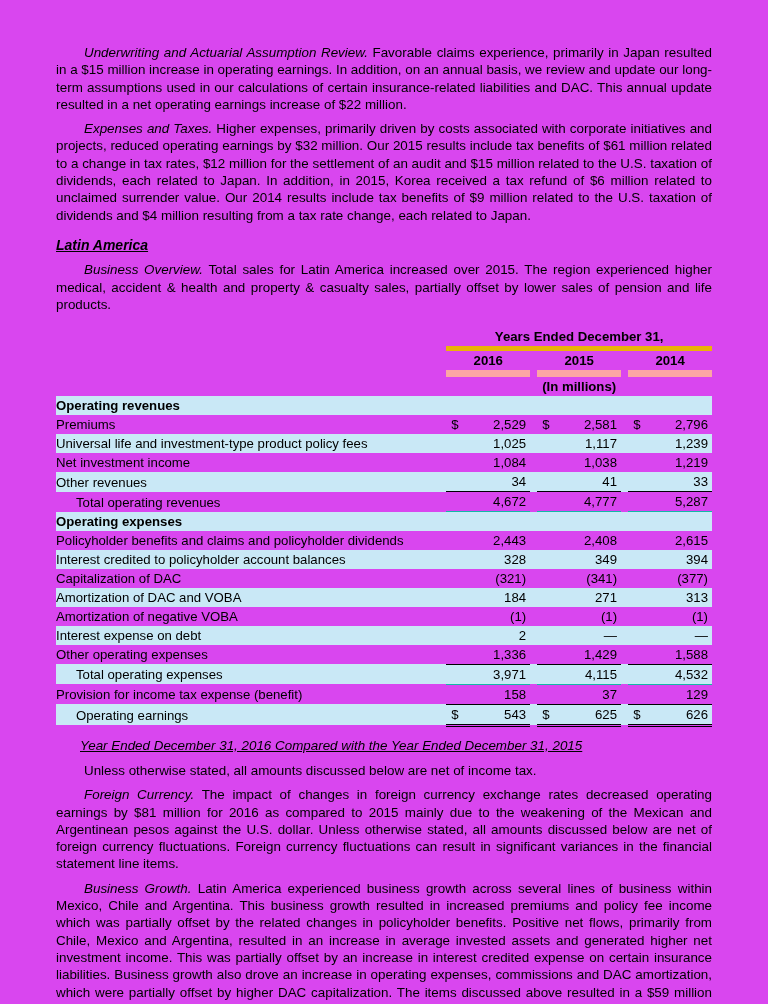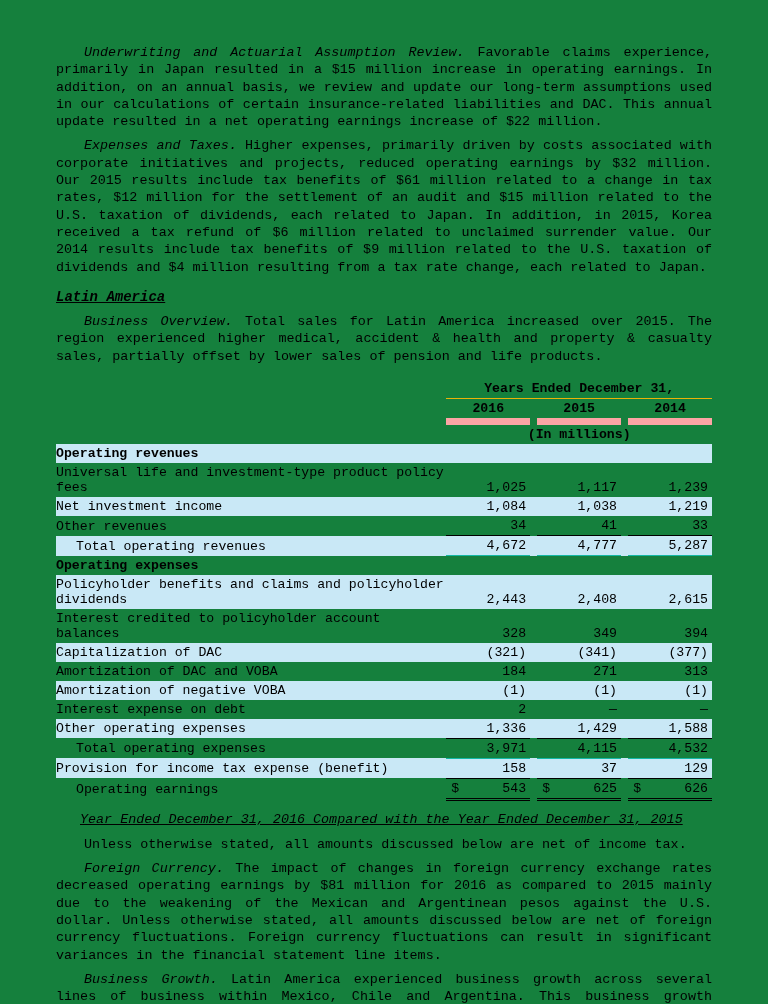--- a/index.html
+++ b/index.html
@@ -1,22 +1,22 @@
 <!DOCTYPE html>
 <html><head>
 <meta charset="utf-8">
 <style>
   html,body { margin:0; padding:0; background:#ffffff; }
   .page {
     position: relative;
     width: 768px;
     height: 1004px;
     margin: 0 auto;
-    background: #15803d;
-    font-family: Liberation Mono, monospace;
+    background: #d946ef;
+    font-family: Liberation Sans, sans-serif;
     font-size: 13.4px;
     line-height: 17.3px;
     color: #000;
     box-sizing: border-box;
     padding: 44px 56px 0 56px;
     overflow: hidden;
   }
   p.para {
     margin: 0 0 7px 0;
     text-align: justify;
@@ -44,21 +44,21 @@
     margin: 14px 0 10px 0;
     font-size: 13.2px;
     line-height: 15px;
   }
   table.fin col.c-label { width: 382px; }
   table.fin col.c-num   { width: 82px; }
   table.fin col.c-gap   { width: 7px; }
   table.fin td, table.fin th { padding: 2px 0; vertical-align: bottom; }
   thead .hdr-title {
     text-align: center; font-weight: bold;
-    border-bottom: 1px solid #eab308;
+    border-bottom: 5px solid #eab308;
     padding-bottom: 1px;
   }
   thead .hdr-year {
     text-align: center; font-weight: bold;
     border-bottom: 7px solid #fca5a5;
   }
   thead .hdr-units { text-align: center; font-weight: bold; padding-top: 2px; }
   tbody tr:nth-child(odd) { background: #c9e8f6; }
   td.lbl { padding-left: 2px; }
   tr.section td.lbl { font-weight: bold; }
@@ -135,20 +135,43 @@
           </td>
         <td></td>
         <td class="num">
             <div class="cellflex">
               <span class="cur"></span>
               <span class="val"></span>
             </div>
           </td>
       </tr>
 
+      <tr>
+        <td class="lbl">Premiums</td>
+        <td class="num">
+            <div class="cellflex">
+              <span class="cur">$</span>
+              <span class="val">2,529</span>
+            </div>
+          </td>
+        <td></td>
+        <td class="num">
+            <div class="cellflex">
+              <span class="cur">$</span>
+              <span class="val">2,581</span>
+            </div>
+          </td>
+        <td></td>
+        <td class="num">
+            <div class="cellflex">
+              <span class="cur">$</span>
+              <span class="val">2,796</span>
+            </div>
+          </td>
+      </tr>
 
       <tr>
         <td class="lbl">Universal life and investment-type product policy fees</td>
         <td class="num">
             <div class="cellflex">
               <span class="cur"></span>
               <span class="val">1,025</span>
             </div>
           </td>
         <td></td>

